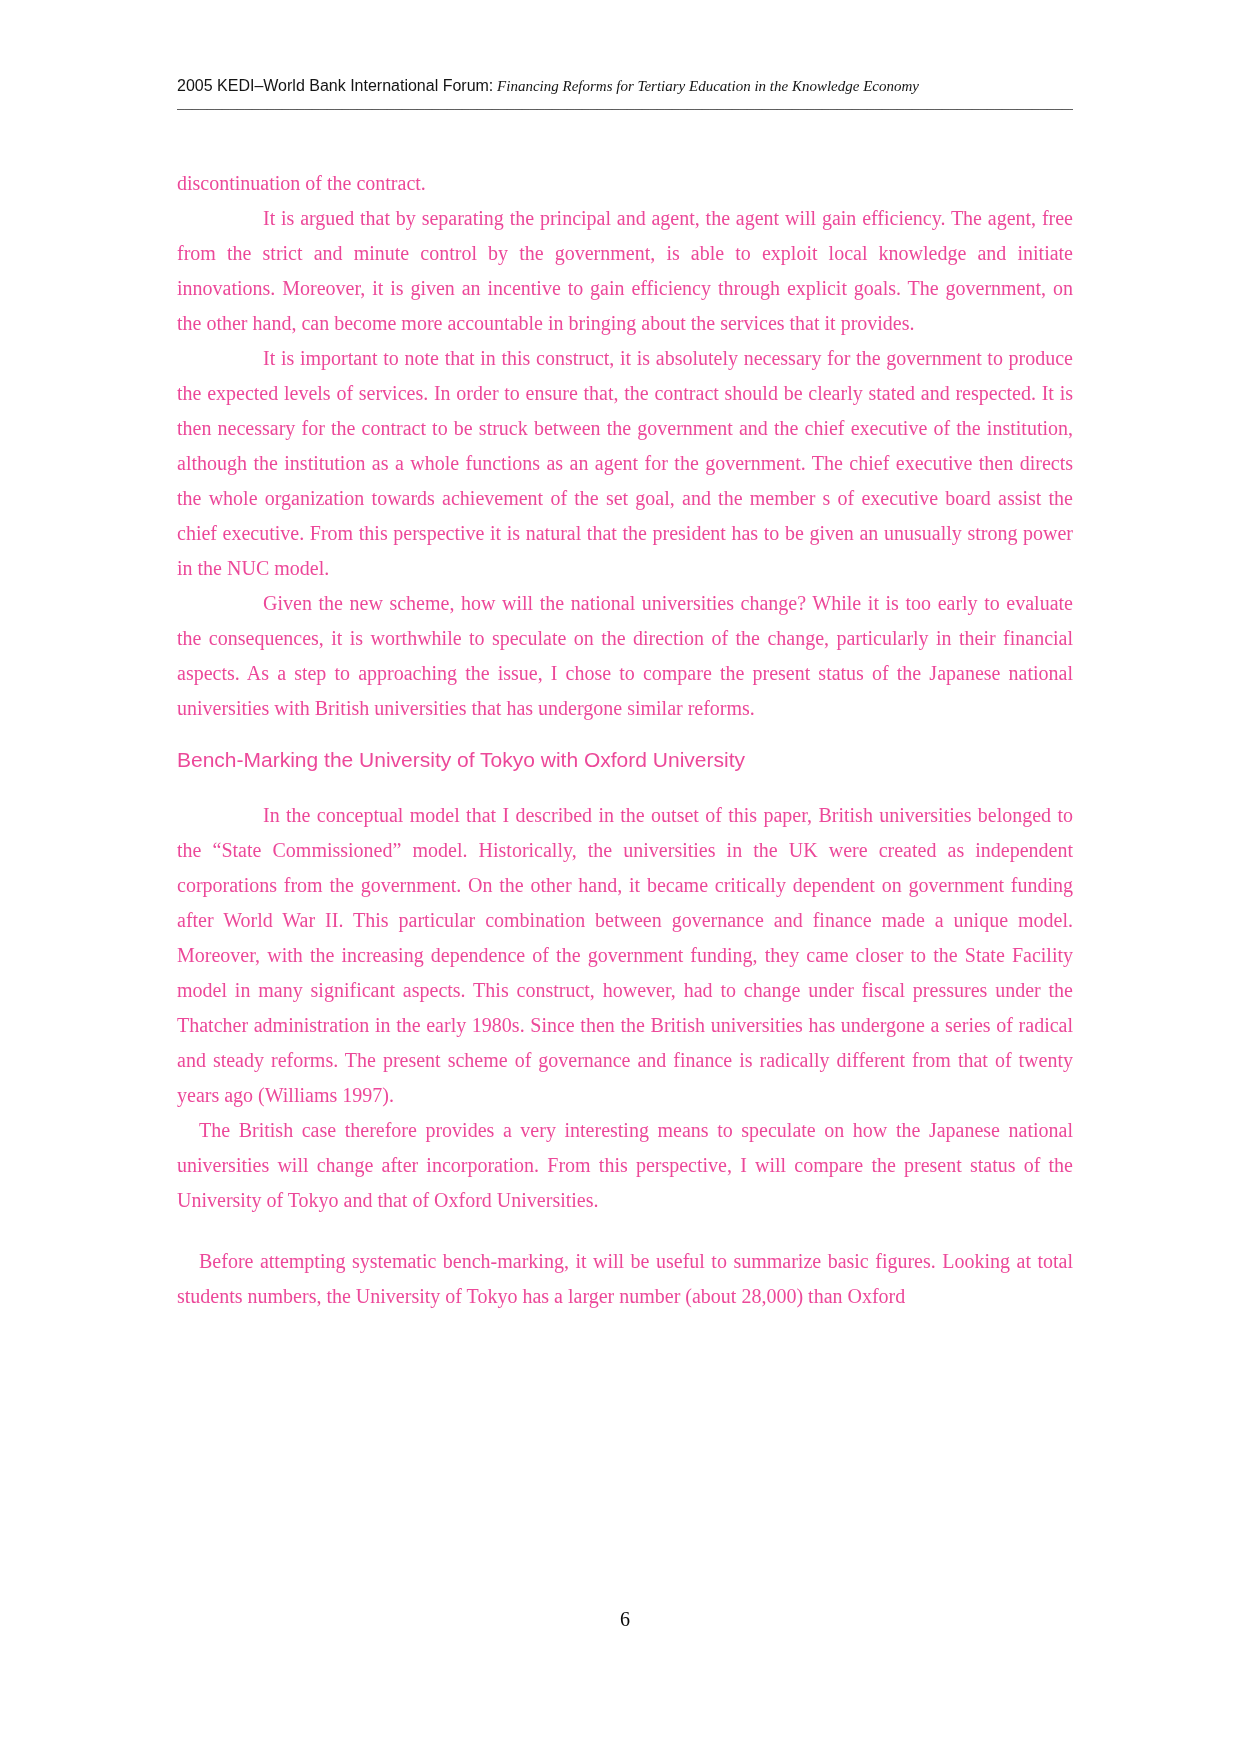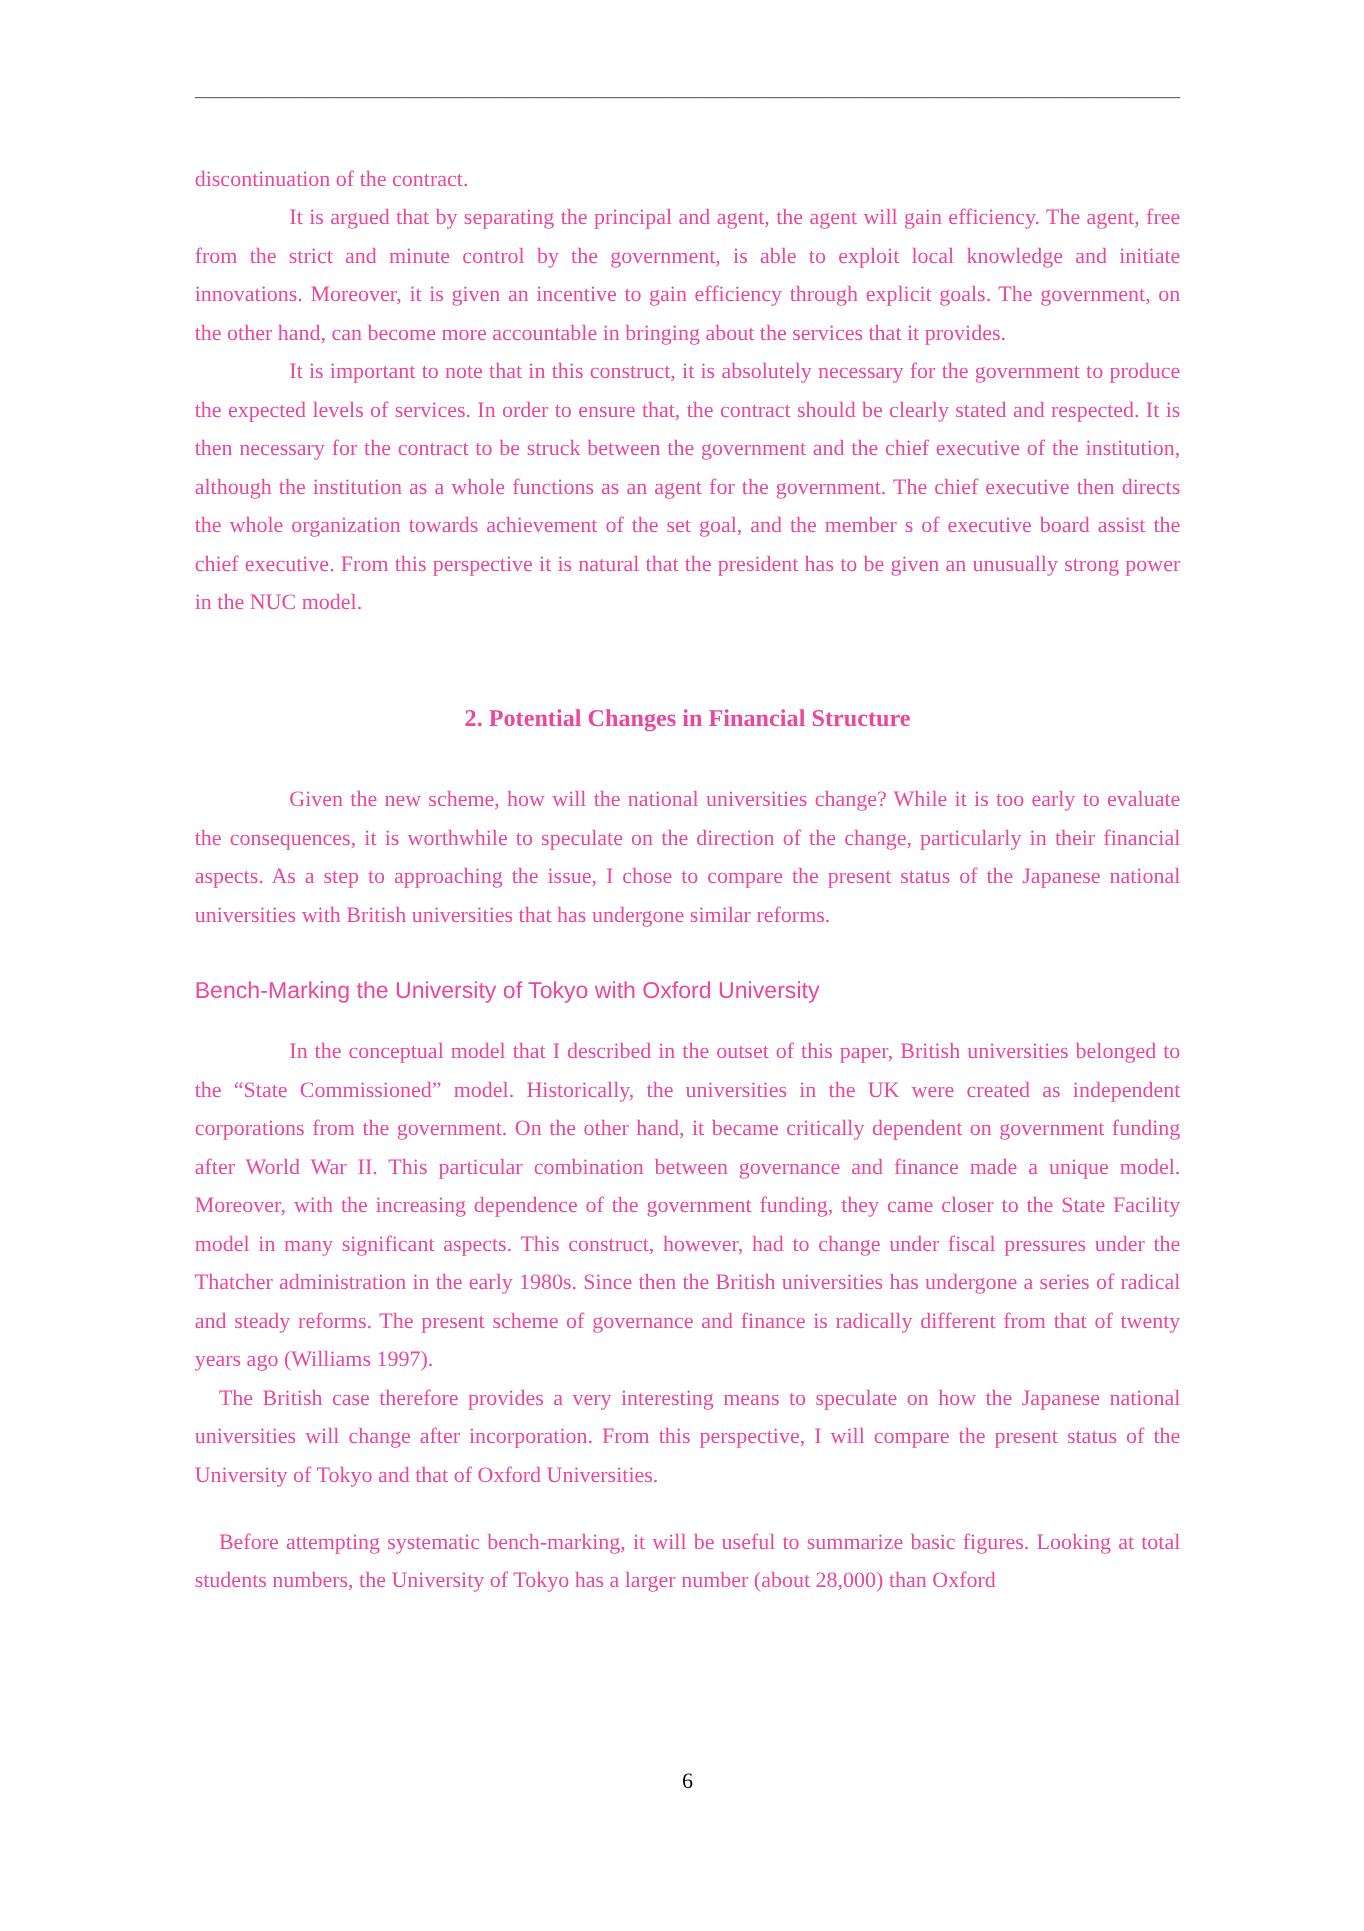--- a/index.html
+++ b/index.html
@@ -74,49 +74,51 @@
     line-height: 30px;
     margin-top: 72px;
     margin-bottom: 42px;
   }
   .subsection-heading {
     font-family: "Liberation Sans", sans-serif;
     font-size: 21px;
     font-weight: normal;
     line-height: 28px;
     text-align: left;
-    margin-top: 37px;
+    margin-top: 20px;
     margin-bottom: 24px;
     text-indent: 0;
   }
   
   .page-footer {
     position: absolute;
     top: 1608px;
     left: 177px;
     width: 896px;
     text-align: center;
     font-size: 20px;
     color: #0a0a0a;
   }
 </style>
 </head>
 <body>
 
 <div class="page">
 
   <div class="running-header">
+    <div class="forum-line">
+      <span>2005 KEDI–World Bank International Forum:</span><span class="subtitle"> Financing Reforms for Tertiary Education in the Knowledge Economy</span>
+    </div>
     <div class="header-separator">__________________________________________________________________________________________________________________________________________________</div>
   </div>
 
   <div class="main">
     <p class="para">discontinuation of the contract.</p>
     <p class="para indent-large">It is argued that by separating the principal and agent, the agent will gain efficiency.  The agent, free from the strict and minute control by the government, is able to exploit local knowledge and initiate innovations.  Moreover, it is given an incentive to gain efficiency through explicit goals.  The government, on the other hand, can become more accountable in bringing about the services that it provides.</p>
     <p class="para indent-large">It is important to note that in this construct, it is absolutely necessary for the government to produce the expected levels of services.  In order to ensure that, the contract should be clearly stated and respected.  It is then necessary for the contract to be struck between the government and the chief executive of the institution, although the institution as a whole functions as an agent for the government.  The chief executive then directs the whole organization towards achievement of the set goal, and the member s of executive board assist the chief executive.  From this perspective it is natural that the president has to be given an unusually strong power in the NUC model.</p>
-    <h2 class="section-heading">2. Potential Changes in Financial Structure</h2>
     <p class="para indent-large">Given the new scheme, how will the national universities change?  While it is too early to evaluate the consequences, it is worthwhile to speculate on the direction of the change, particularly in their financial aspects. As a step to approaching the issue, I chose to compare the present status of the Japanese national universities with British universities that has undergone similar reforms.</p>
     <h3 class="subsection-heading">Bench-Marking the University of Tokyo with Oxford University</h3>
     <p class="para indent-large">In the conceptual model that I described in the outset of this paper, British universities belonged to the “State Commissioned” model.  Historically, the universities in the UK were created as independent corporations from the government.  On the other hand, it became critically dependent on government funding after World War II.  This particular combination between governance and finance made a unique model.  Moreover, with the increasing dependence of the government funding, they came closer to the State Facility model in many significant aspects.  This construct, however, had to change under fiscal pressures under the Thatcher administration in the early 1980s.  Since then the British universities has undergone a series of radical and steady reforms.  The present scheme of governance and finance is radically different from that of twenty years ago (Williams 1997).</p>
     <p class="para indent-small">The British case therefore provides a very interesting means to speculate on how the Japanese national universities will change after incorporation.  From this perspective, I will compare the present status of the University of Tokyo and that of Oxford Universities.</p>
     <p class="para indent-small space-before">Before attempting systematic bench-marking, it will be useful to summarize basic figures.  Looking at total students numbers, the University of Tokyo has a larger number (about 28,000) than Oxford</p>
   </div>
 
   <div class="page-footer">6</div>
 
 </div>

